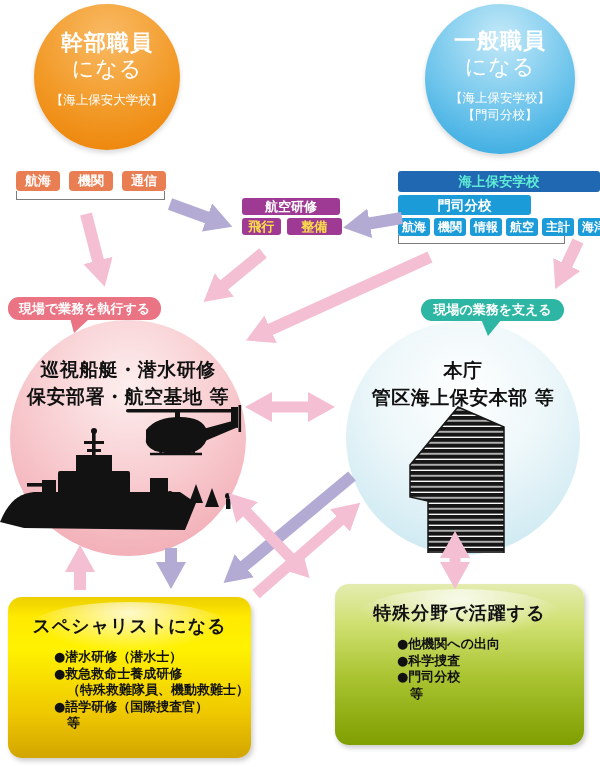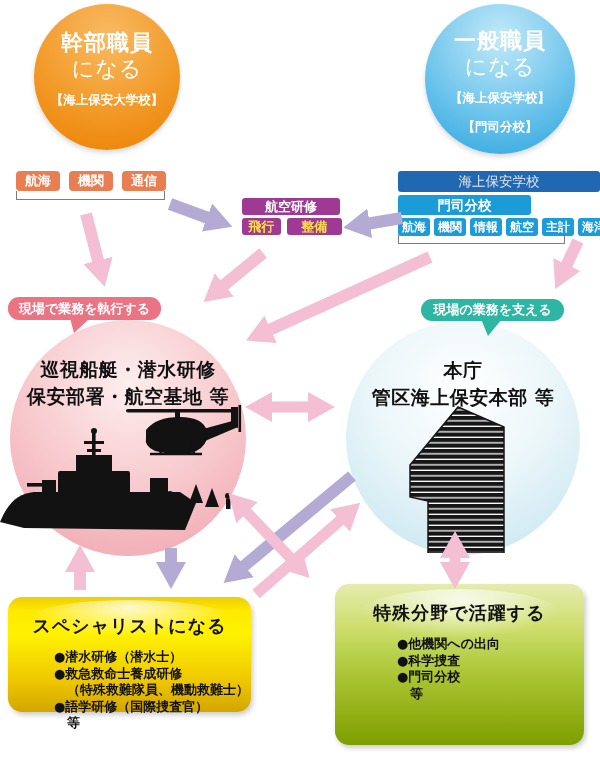--- a/index.html
+++ b/index.html
@@ -7,30 +7,30 @@
           font-family:"DejaVu Sans","Liberation Sans",sans-serif;}
   .abs{position:absolute;}
   
   .big-circle{border-radius:50%;text-align:center;color:#fff;box-shadow:0 3px 5px rgba(0,0,0,.15);}
   .officer-circle{left:34px;top:4px;width:146px;height:146px;
     background:radial-gradient(circle at 50% 22%, #f9ba64 0%, #f29a28 55%, #ec7f00 100%);}
   .general-circle{left:425px;top:4px;width:150px;height:150px;
     background:radial-gradient(circle at 50% 22%, #c3e9f8 0%, #6fc5ec 55%, #2aa4de 100%);}
   .big-circle .t1{font-size:22px;font-weight:bold;line-height:26px;letter-spacing:1px;padding-top:26px;}
   .big-circle .t2{font-size:22px;font-weight:normal;line-height:26px;letter-spacing:1px;}
-  .big-circle .sch{font-size:12.5px;font-weight:bold;margin-top:9px;line-height:17px;}
+  .big-circle .sch{font-size:12.5px;font-weight:normal;margin-top:9px;line-height:17px;}
   .general-circle .t1{padding-top:24px;}
   
   .tag-row{display:flex;}
   .otag{background:#e97e52;color:#fff;font-size:13px;font-weight:bold;line-height:18px;
         padding:1px 9px;border-radius:4px;white-space:nowrap;}
   .orange-tags{left:16px;top:171px;gap:9px;}
   .bracket{border-left:1.5px solid #7d7d7d;border-right:1.5px solid #7d7d7d;border-bottom:1.5px solid #7d7d7d;}
   .bracket-officer{left:16px;top:191px;width:147px;height:8px;}
-  .school-bar{background:#2068b2;color:#e5e5e5;font-size:13.5px;font-weight:normal;text-align:center;
+  .school-bar{background:#2068b2;color:#5eead4;font-size:13.5px;font-weight:bold;text-align:center;
         line-height:21px;border-radius:3px;left:398px;top:171px;width:202px;height:21px;}
   .branch-bar{background:#1b9cd8;color:#fff;font-size:13.5px;font-weight:bold;text-align:center;
         line-height:20px;border-radius:3px;left:398px;top:195px;width:133px;height:20px;}
   .school-tags{left:398px;top:218px;gap:4px;}
   .btag{background:#1b9cd8;color:#fff;font-size:12px;font-weight:bold;line-height:16px;
         padding:1px 4px;border-radius:3px;white-space:nowrap;}
   .bracket-school{left:398px;top:235px;width:165px;height:8px;}
   
   .avia{left:242px;top:198px;width:100px;}
   .avia .hdr{background:#9e3a94;color:#fff;font-size:13px;font-weight:bold;text-align:center;
@@ -50,21 +50,21 @@
   .mid-circle{border-radius:50%;text-align:center;color:#111;z-index:1;}
   .field-circle{left:10px;top:320px;width:236px;height:236px;
     background:radial-gradient(circle at 50% 28%, #fdeeee 0%, #f8cdd1 45%, #f0a2ac 100%);}
   .hq-circle{left:346px;top:321px;width:234px;height:234px;
     background:radial-gradient(circle at 50% 30%, #ffffff 0%, #edf7fa 42%, #c2e4ef 100%);}
   .mid-circle .l1{font-size:19px;font-weight:bold;line-height:27px;padding-top:36px;letter-spacing:.5px;}
   .mid-circle .l2{font-size:19px;font-weight:bold;line-height:27px;letter-spacing:.5px;}
   .sil{fill:#121212;}
   
   .bbox{border-radius:14px;z-index:2;box-shadow:2px 3px 5px rgba(0,0,0,.2);}
-  .ybox{left:8px;top:597px;width:243px;height:115px;
+  .ybox{left:8px;top:597px;width:243px;height:161px;
     background:linear-gradient(180deg,#edcf00 0%,#ffe900 12%,#fff200 32%,#efc800 72%,#d2a500 100%);}
   .gbox{left:335px;top:584px;width:249px;height:161px;
     background:linear-gradient(180deg,#e4ecb0 0%,#cfe070 25%,#a9c431 58%,#7f9e00 100%);}
   .bbox::before{content:"";position:absolute;left:8%;top:3%;width:84%;height:34%;border-radius:50%;
     background:radial-gradient(50% 70% at 50% 20%, rgba(255,255,255,.8), rgba(255,255,255,0));}
   .bbox .bt{position:relative;font-size:18px;font-weight:bold;text-align:center;color:#111;
     margin-top:17px;letter-spacing:1px;}
   .bbox ul{position:relative;list-style:none;margin:11px 0 0 0;padding:0;color:#111;
     font-size:13px;font-weight:bold;line-height:16.5px;}
   .ybox ul{margin-left:46px;}
@@ -81,21 +81,21 @@
   <div class="abs big-circle officer-circle">
     <div class="t1">幹部職員</div>
     <div class="t2">になる</div>
     <div class="sch">【海上保安大学校】</div>
   </div>
 
   <div class="abs big-circle general-circle">
     <div class="t1">一般職員</div>
     <div class="t2">になる</div>
     <div class="sch">【海上保安学校】</div>
-    <div class="sch" style="margin-top:12px;">【門司分校】</div>
+    <div class="sch" style="margin-top:0;">【門司分校】</div>
   </div>
 
   <div class="abs tag-row orange-tags">
     <span class="otag">航海</span>
     <span class="otag">機関</span>
     <span class="otag">通信</span>
   </div>
   <div class="abs bracket bracket-officer"></div>
 
   <div class="abs school-bar">海上保安学校</div>

